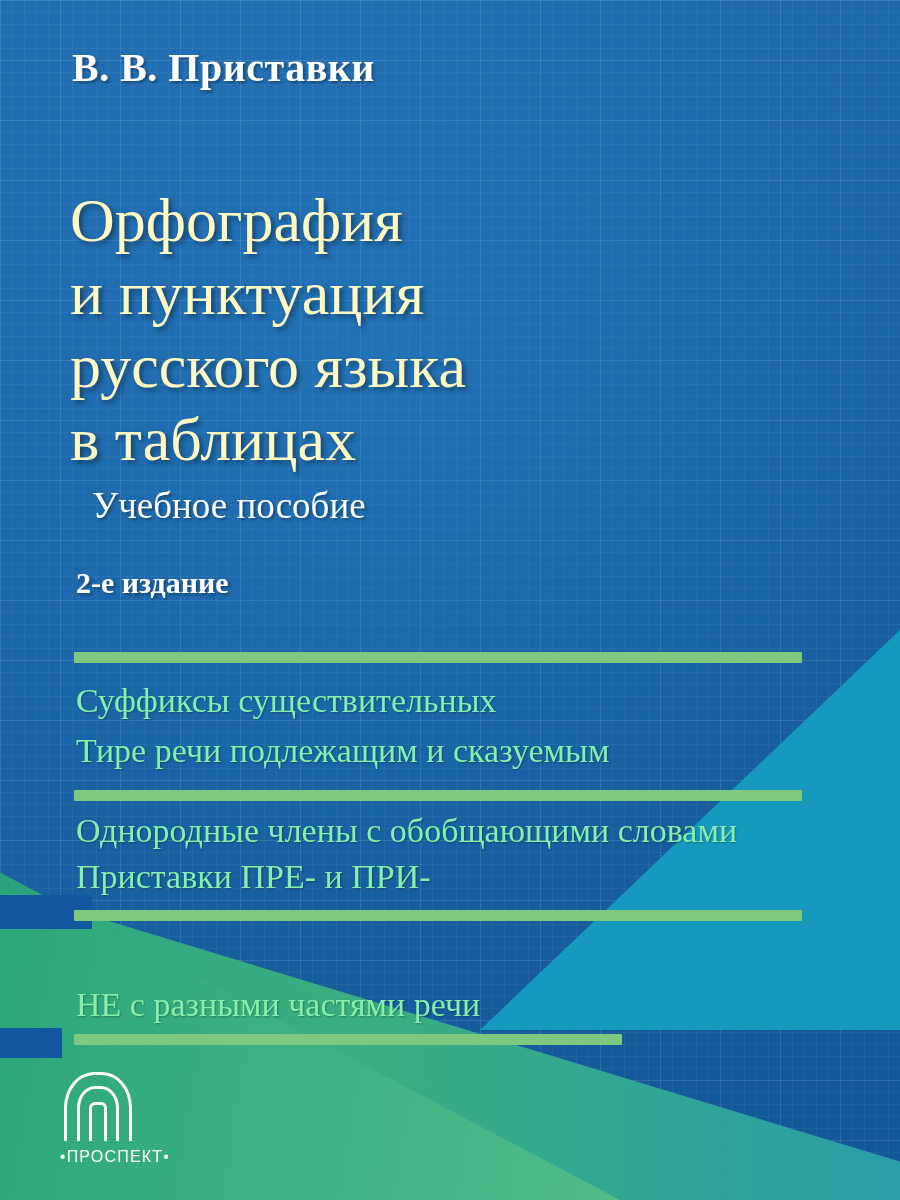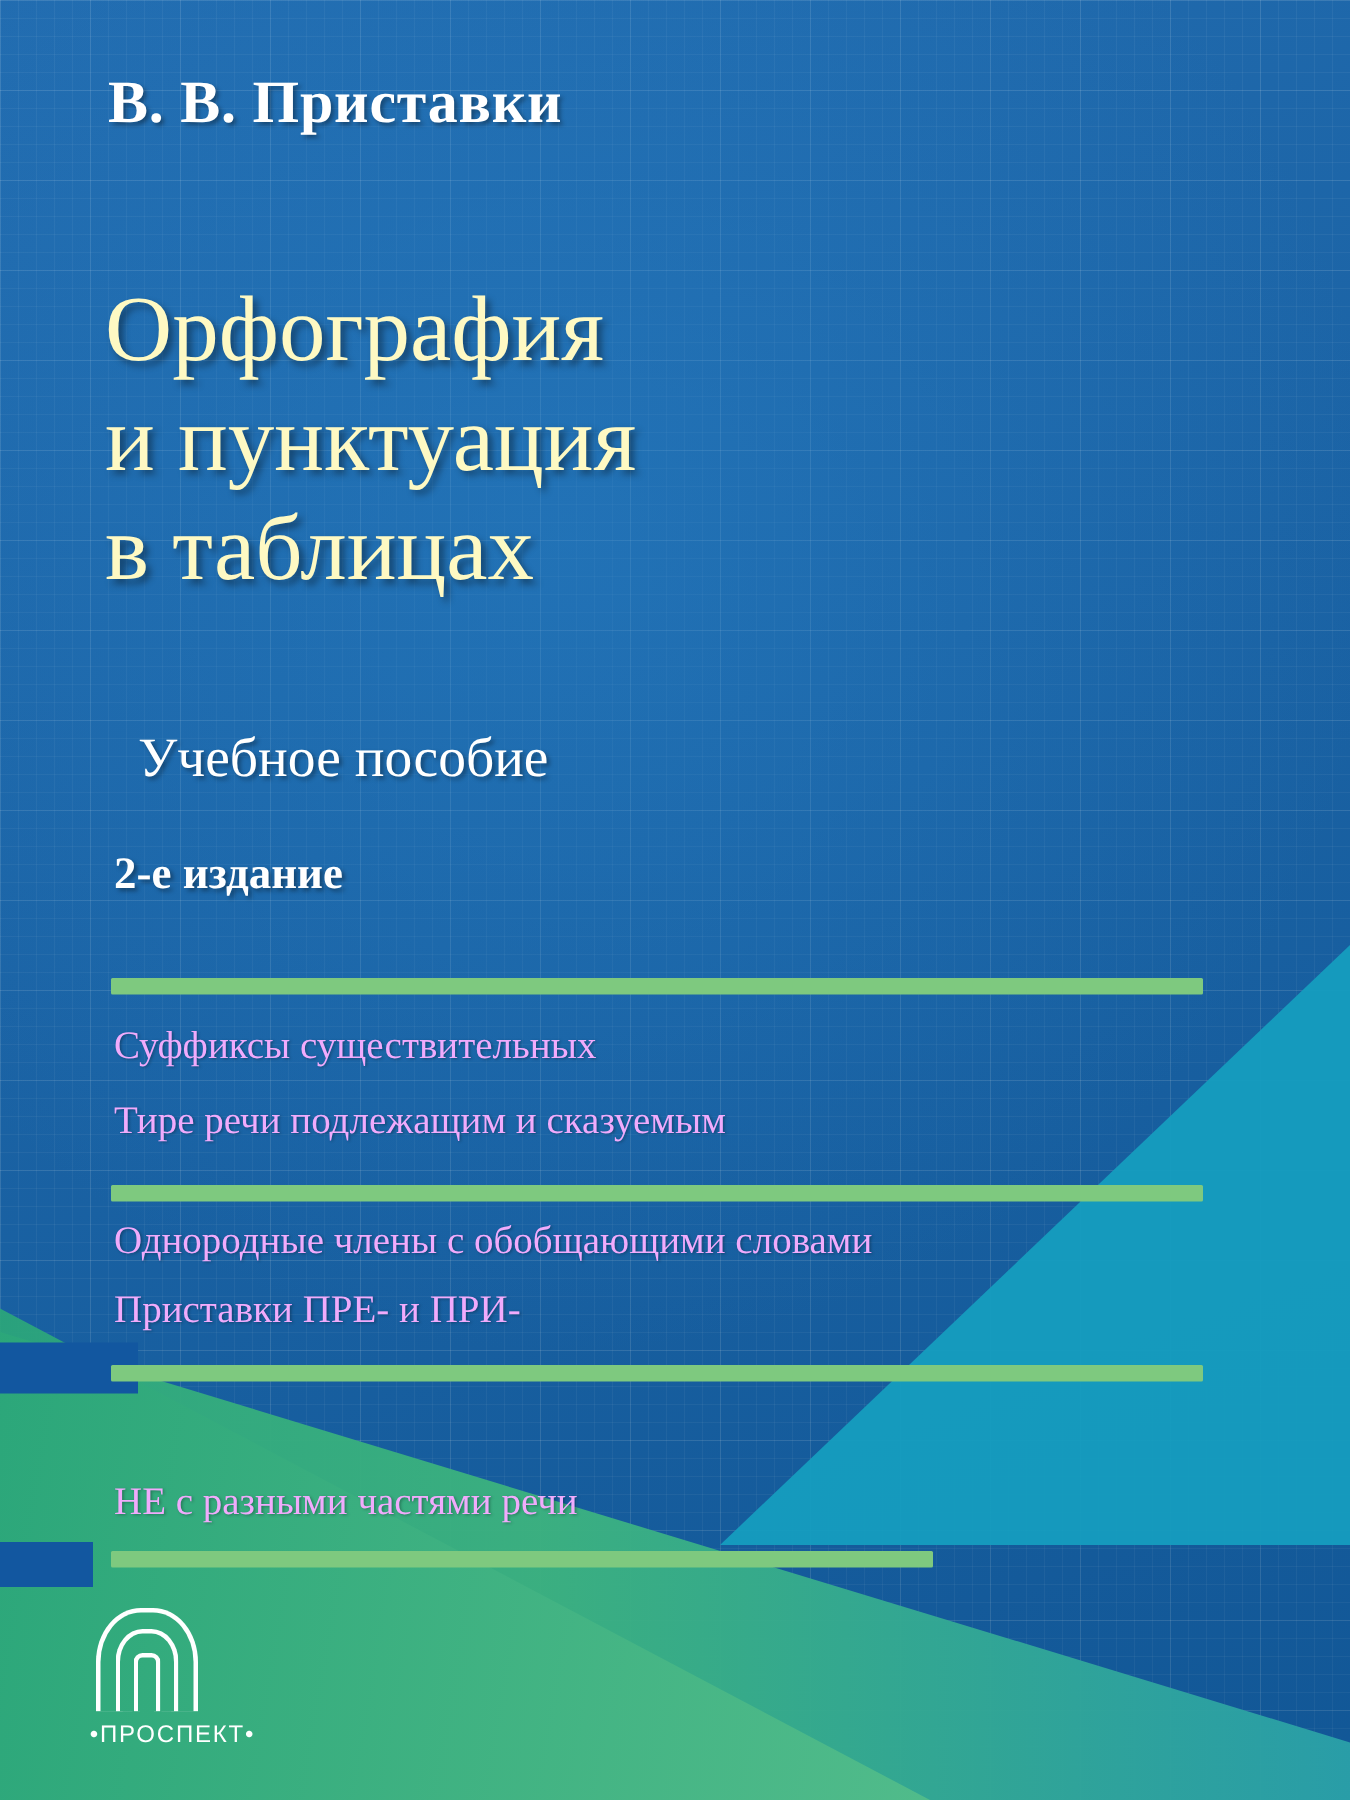--- a/index.html
+++ b/index.html
@@ -148,22 +148,22 @@
     border-radius: 1px;
   }
   .bar1 { left: 74px; top: 652px; width: 728px; }
   .bar2 { left: 74px; top: 790px; width: 728px; }
   .bar3 { left: 74px; top: 910px; width: 728px; }
   .bar4 { left: 74px; top: 1034px; width: 548px; }
 
   .topic {
     position: absolute;
     left: 76px;
-    color: #f0abfc;
-    font-size: 26px;
+    color: #86efac;
+    font-size: 34px;
     white-space: nowrap;
     text-shadow: 1px 1px 2px rgba(0,0,0,0.3);
   }
   .t1 { top: 682px; }
   .t2 { top: 732px; }
   .t3 { top: 812px; }
   .t4 { top: 858px; }
   .t5 { top: 938px; }
   .t6 { top: 986px; }
 
@@ -231,20 +231,21 @@
   <div class="sliver1"></div>
   <div class="sliver2"></div>
 
   <div class="content">
 
     <div class="author">В. В. Приставки</div>
 
     <div class="title">
       <div>Орфография</div>
       <div>и пунктуация</div>
+      <div>русского языка</div>
       <div>в таблицах</div>
     </div>
 
     <div class="subtitle">Учебное пособие</div>
     <div class="edition">2-е издание</div>
 
     <div class="bar bar1"></div>
     <div class="topic t1">Суффиксы существительных</div>
     <div class="topic t2">Тире речи подлежащим и сказуемым</div>
 

